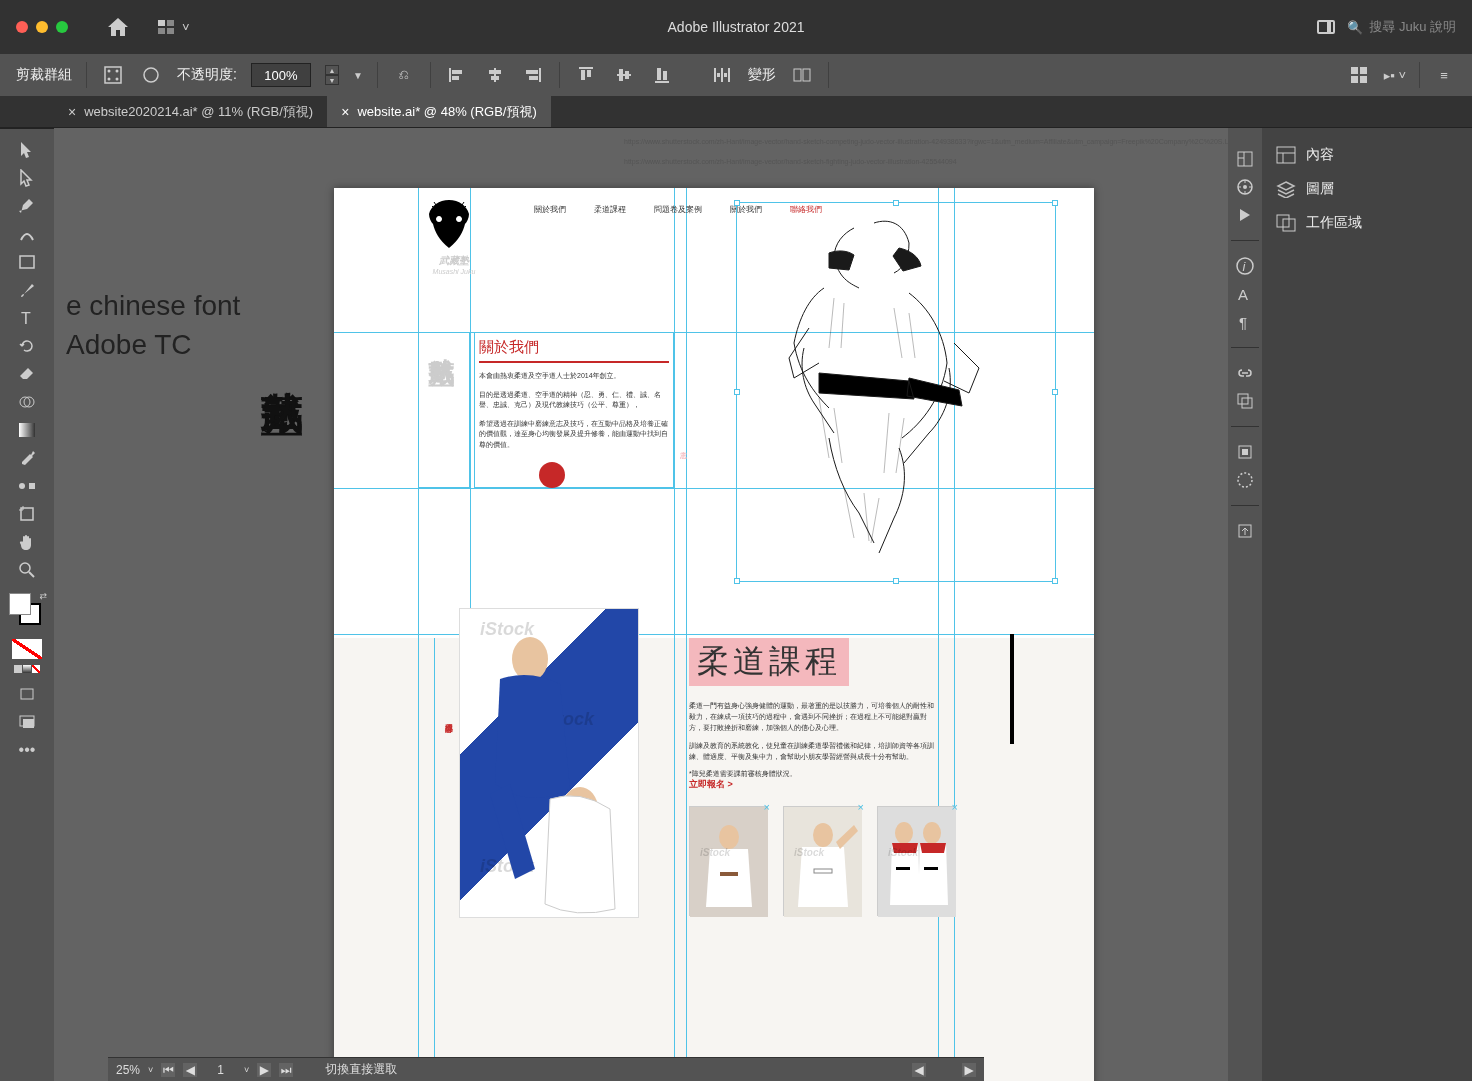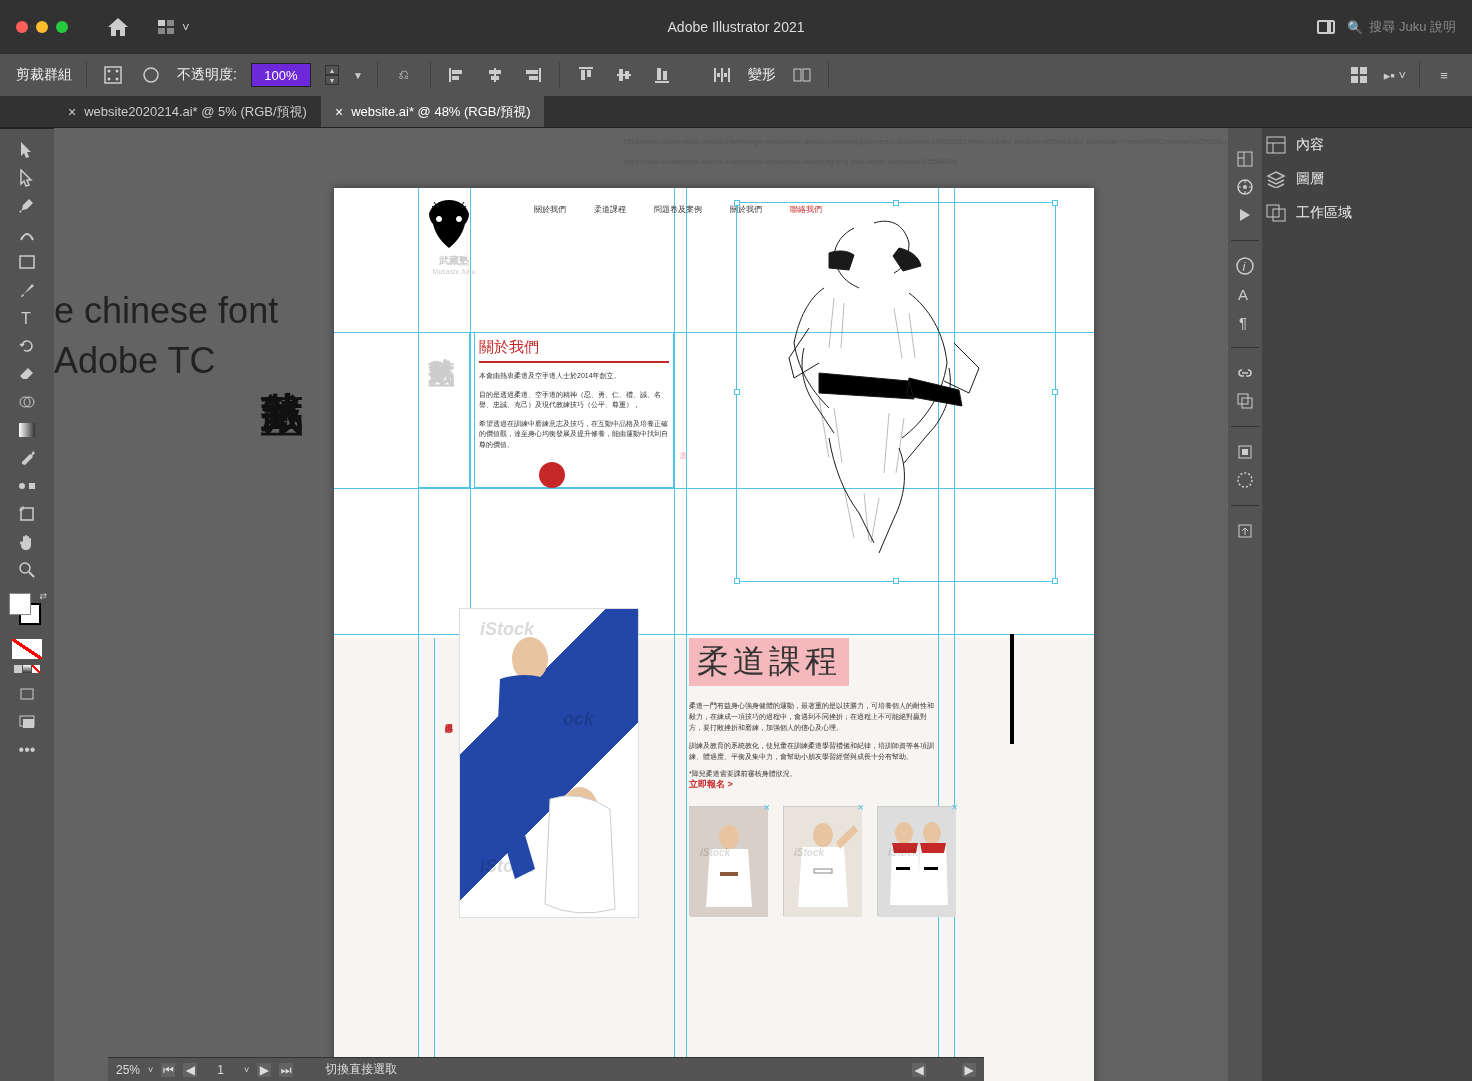--- a/index.html
+++ b/index.html
@@ -17,21 +17,21 @@
     .title-text { position: absolute; left: 50%; transform: translateX(-50%); color: #ddd; font-size: 14px; }
     .title-right { margin-left: auto; display: flex; align-items: center; gap: 12px; }
     .ws-icon { width: 18px; height: 14px; border: 2px solid #ccc; border-radius: 2px; position: relative; }
     .ws-icon::after { content: ""; position: absolute; right: 2px; top: 0; bottom: 0; width: 4px; background: #ccc; }
     .search-box { display: flex; align-items: center; gap: 6px; color: #888; }
     
     
     .controlbar { height: 42px; background: #535353; display: flex; align-items: center; padding: 0 16px; gap: 14px; }
     .ctrl-label { color: #eee; font-size: 14px; }
     .ctrl-sep { width: 1px; height: 26px; background: #404040; }
-    .opacity-input { width: 60px; height: 24px; background: #6d28d9; border: 1px solid #222; color: #fff; text-align: center; font-size: 13px; }
+    .opacity-input { width: 60px; height: 24px; background: #404040; border: 1px solid #222; color: #fff; text-align: center; font-size: 13px; }
     .arrows { display: flex; flex-direction: column; }
     .arr { width: 14px; height: 10px; background: #535353; border: 1px solid #333; display:flex; align-items:center; justify-content:center; font-size:7px; }
     .ctrl-right { margin-left: auto; display: flex; gap: 12px; align-items: center; }
     .icon-btn { width: 24px; height: 24px; display: flex; align-items: center; justify-content: center; color: #ccc; }
     
     
     .tabs { height: 32px; background: #323232; display: flex; align-items: stretch; padding-left: 54px; border-bottom: 1px solid #222; }
     .tab { display: flex; align-items: center; padding: 0 14px; color: #ccc; gap: 8px; font-size: 13px; position: relative; }
     .tab.active { background: #535353; color: #fff; }
     .tab-close { font-size: 14px; }
@@ -41,32 +41,32 @@
     
     
     .lefttools { width: 54px; background: #535353; display: flex; flex-direction: column; align-items: center; padding-top: 8px; gap: 2px; border-top: 1px solid #222; }
     .tool { width: 32px; height: 26px; display: flex; align-items: center; justify-content: center; color: #ccc; font-size: 16px; position: relative; }
     .three-box { display: flex; gap: 1px; margin-top: 4px; }
     .three-box div { width: 8px; height: 8px; background: #ccc; }
     
     
     .canvas-area { flex: 1; background: #636363; position: relative; overflow: hidden; }
     .artboard { position: absolute; left: 280px; top: 60px; width: 760px; height: 900px; background: #fff; box-shadow: 0 0 8px rgba(0,0,0,0.4); }
-    .offcanvas-text { position: absolute; left: 0; top: 158px; color: #222; font-family: Georgia, serif; font-size: 36px; line-height: 1.4; }
+    .offcanvas-text { position: absolute; left: 12px; top: 158px; color: #222; font-family: Georgia, serif; font-size: 28px; line-height: 1.4; }
     .offcanvas-calli { position: absolute; left: 200px; top: 230px; writing-mode: vertical-rl; font-size: 42px; font-weight: bold; font-family: serif; color: #111; }
     .url-text { position: absolute; color: #555; font-size: 7px; white-space: nowrap; }
     
     
     .guide { position: absolute; border: 1px solid #4FC3E8; pointer-events: none; }
     .guide-v { position: absolute; width: 1px; background: #4FC3E8; top: 0; bottom: 0; }
     .guide-h { position: absolute; height: 1px; background: #4FC3E8; left: 0; right: 0; }
     .sel-box { border: 1px solid #4FC3E8; position: absolute; }
     .sel-handle { width: 6px; height: 6px; background: #fff; border: 1px solid #4FC3E8; position: absolute; }
     
-    .logo-area { position: absolute; left: 90px; top: 10px; width: 60px; text-align: center; }
+    .logo-area { position: absolute; left: 90px; top: 10px; width: 60px; text-align: center; font-style: italic; }
     .logo-text { font-size: 10px; font-weight: bold; margin-top: 2px; }
     .logo-sub { font-size: 7px; }
     .nav-items { position: absolute; top: 16px; left: 200px; display: flex; gap: 28px; font-size: 8px; color: #333; }
     .nav-items span:last-child { color: #c62828; }
     
     .judo-sketch { position: absolute; right: 40px; top: 10px; width: 320px; height: 380px; }
     .about-box { position: absolute; left: 145px; top: 150px; width: 190px; }
     .about-title { color: #c62828; font-size: 15px; border-bottom: 2px solid #c62828; padding-bottom: 4px; }
     .about-text { font-size: 7px; color: #333; margin-top: 8px; line-height: 1.5; }
     .red-dot { width: 26px; height: 26px; background: #c62828; border-radius: 50%; margin-top: 12px; margin-left: 60px; }
@@ -83,21 +83,21 @@
     .thumb { width: 78px; height: 110px; background: #eee; border: 1px solid #ccc; position: relative; }
     .thumb::after { content: "×"; position: absolute; right: -4px; top: -6px; color: #4FC3E8; font-size: 11px; }
     .vert-label { position: absolute; left: 108px; top: 80px; writing-mode: vertical-rl; font-size: 8px; color: #c62828; }
     
     
     .rightarea { width: 244px; background: #323232; display: flex; }
     .rightdock { width: 34px; background: #535353; display: flex; flex-direction: column; align-items: center; padding-top: 12px; gap: 4px; }
     .dock-group { display: flex; flex-direction: column; gap: 2px; padding: 6px 0; }
     .dock-icon { width: 26px; height: 26px; display: flex; align-items: center; justify-content: center; color: #ccc; font-size: 15px; }
     .dock-sep { width: 28px; height: 1px; background: #333; margin: 2px 0; }
-    .rightpanels { flex: 1; background: #434343; padding: 0; }
+    .rightpanels { flex: 1; background: #434343; padding: 10px; }
     .panel-row { display: flex; align-items: center; gap: 10px; padding: 8px 4px; color: #eee; font-size: 14px; }
     
     
     .statusbar { position: absolute; bottom: 0; left: 54px; right: 244px; height: 24px; background: #535353; display: flex; align-items: center; padding: 0 8px; gap: 8px; font-size: 12px; color: #ddd; border-top: 1px solid #333; }
     .sb-scroll { width: 14px; height: 14px; display: flex; align-items: center; justify-content: center; background: #636363; }
     
     svg { display: block; }
   </style>
 </head>
 <body>
@@ -231,21 +231,21 @@
       </div>
     <div class="icon-btn">▸▪ ˅</div>
     <div class="ctrl-sep"></div>
     <div class="icon-btn">≡</div>
   </div>
 </div>
 
 <div class="tabs">
   <div class="tab">
     <span class="tab-close">×</span>
-    <span>website2020214.ai* @ 5% (RGB/預視)</span>
+    <span>website2020214.ai* @ 11% (RGB/預視)</span>
   </div>
   <div class="tab active">
     <span class="tab-close">×</span>
     <span>website.ai* @ 48% (RGB/預視)</span>
   </div>
 </div>
 
 <div class="main">
 
   <div class="lefttools">

